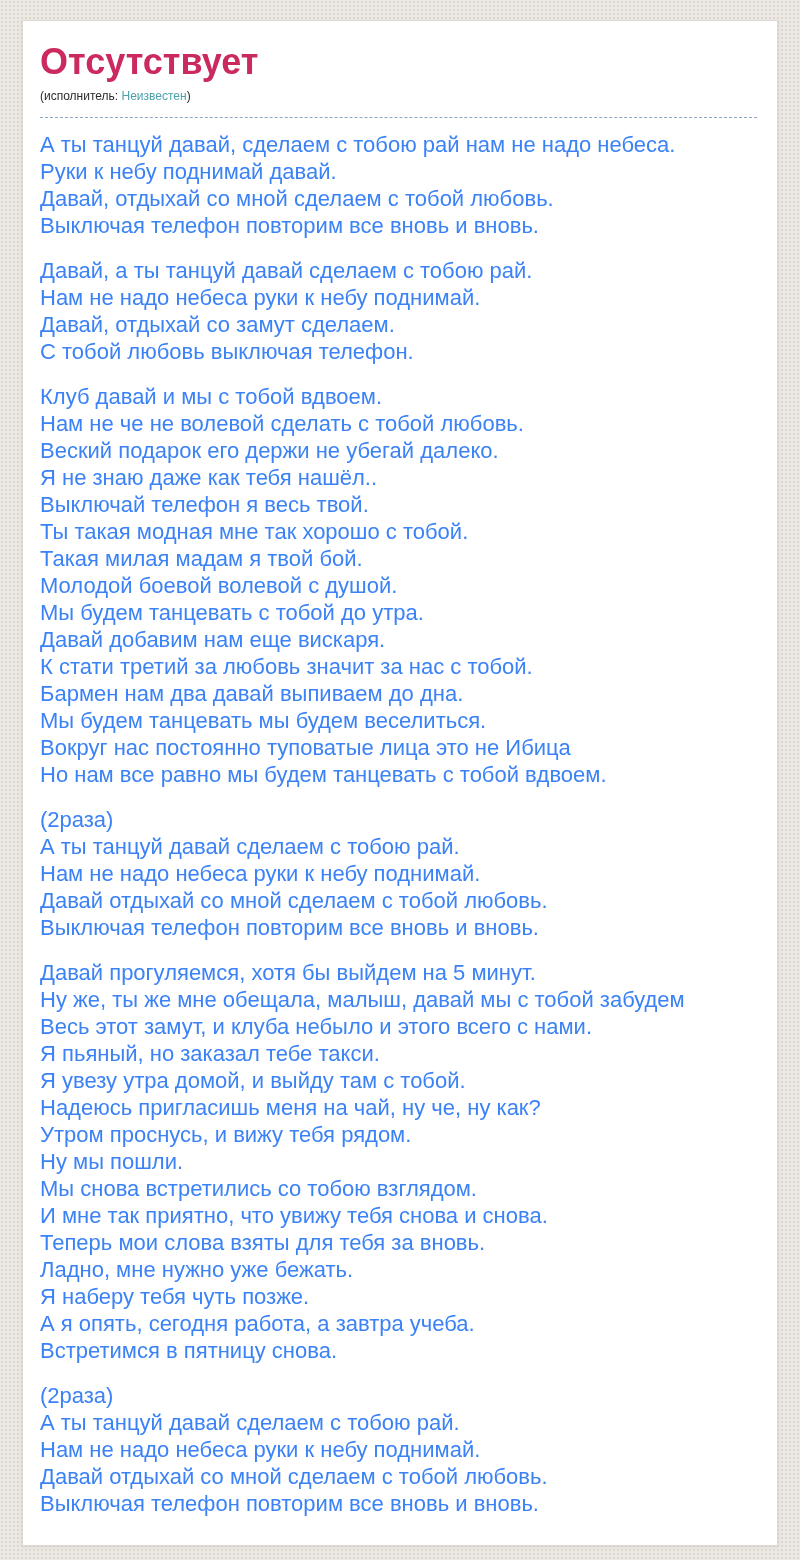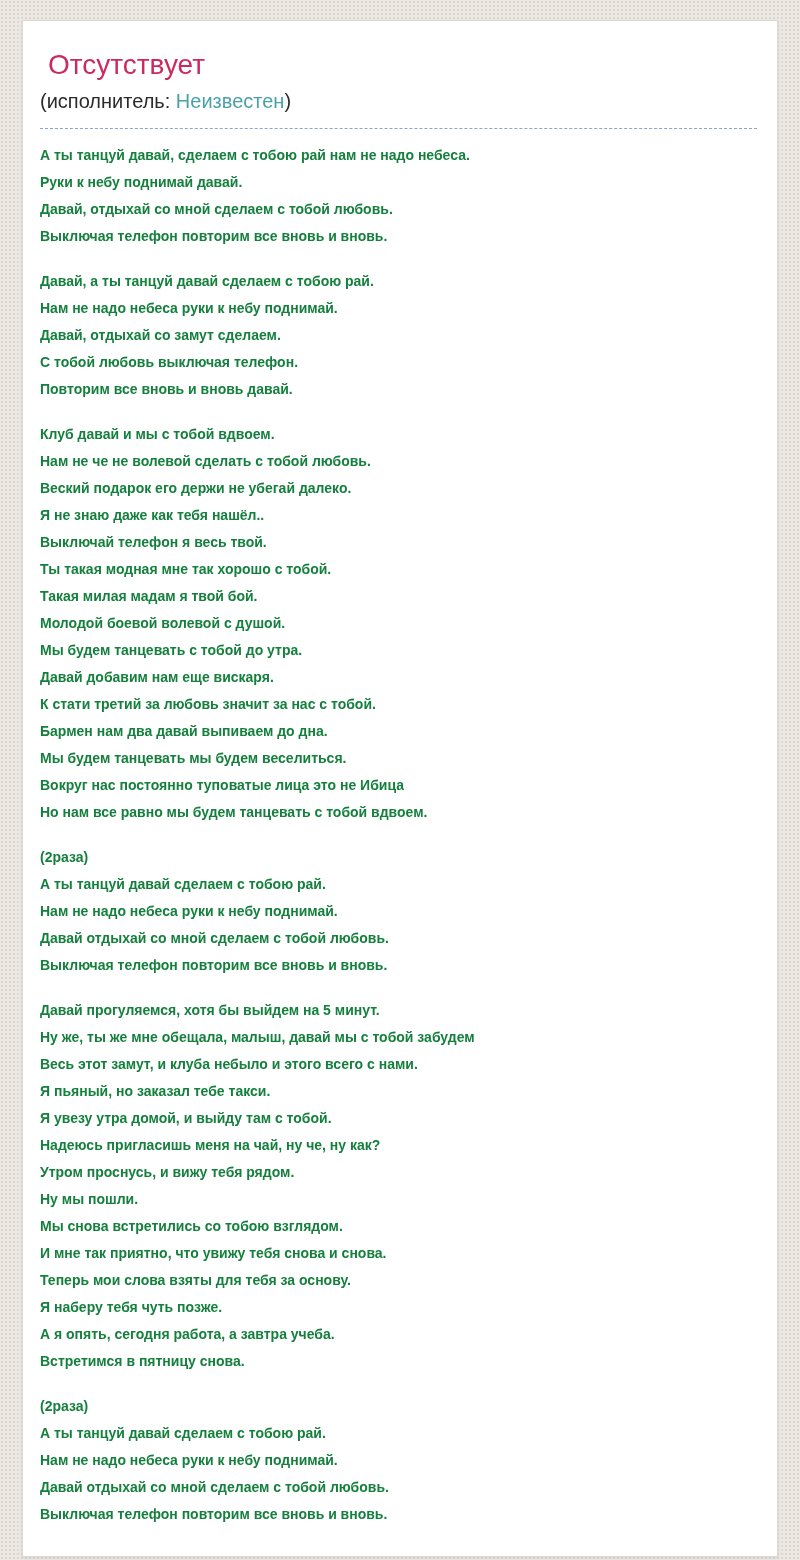--- a/index.html
+++ b/index.html
@@ -21,45 +21,45 @@
     box-sizing: border-box;
     width: 756px;
     min-height: 1518px;
     margin: 20px 22px 0 22px;
     background: #ffffff;
     border: 1px solid #ddd8d2;
     box-shadow: 0 1px 3px rgba(0,0,0,0.08);
     padding: 20px 20px 28px 17px;
   }
   .title {
-    margin: 8px;
-    font-size: 28px;
+    margin: 0;
+    font-size: 36px;
     line-height: 1.15;
-    font-weight: 400;
+    font-weight: 700;
     color: var(--title-color, #ca2a5e);
   }
   .subtitle {
     margin-top: 2px;
-    font-size: 20px;
+    font-size: 12px;
     line-height: 24px;
     color: #2b2b2b;
-    padding-bottom: 15px;
+    padding-bottom: 9px;
     border-bottom: 1px dashed var(--dash-color, #8ca6c6);
   }
   .artist-link {
     color: var(--link-color, #4ba1aa);
     text-decoration: none;
     cursor: pointer;
   }
   .lyrics {
     margin-top: 13px;
-    font-size: 14px;
-    font-weight: 700;
+    font-size: 22px;
+    font-weight: 400;
     line-height: 27px;
-    color: #15803d;
+    color: #3b82f6;
   }
   .stanza {
     margin: 0 0 18px 0;
   }
   .stanza:last-child {
     margin-bottom: 0;
   }
 </style>
 </head>
 <body>
@@ -74,21 +74,20 @@
         <div class="line">А ты танцуй давай, сделаем с тобою рай нам не надо небеса.</div>
         <div class="line">Руки к небу поднимай давай.</div>
         <div class="line">Давай, отдыхай со мной сделаем с тобой любовь.</div>
         <div class="line">Выключая телефон повторим все вновь и вновь.</div>
       </div>
       <div class="stanza">
         <div class="line">Давай, а ты танцуй давай сделаем с тобою рай.</div>
         <div class="line">Нам не надо небеса руки к небу поднимай.</div>
         <div class="line">Давай, отдыхай со замут сделаем.</div>
         <div class="line">С тобой любовь выключая телефон.</div>
-        <div class="line">Повторим все вновь и вновь давай.</div>
       </div>
       <div class="stanza">
         <div class="line">Клуб давай и мы с тобой вдвоем.</div>
         <div class="line">Нам не че не волевой сделать с тобой любовь.</div>
         <div class="line">Веский подарок его держи не убегай далеко.</div>
         <div class="line">Я не знаю даже как тебя нашёл..</div>
         <div class="line">Выключай телефон я весь твой.</div>
         <div class="line">Ты такая модная мне так хорошо с тобой.</div>
         <div class="line">Такая милая мадам я твой бой.</div>
         <div class="line">Молодой боевой волевой с душой.</div>
@@ -111,21 +110,22 @@
         <div class="line">Давай прогуляемся, хотя бы выйдем на 5 минут.</div>
         <div class="line">Ну же, ты же мне обещала, малыш, давай мы с тобой забудем</div>
         <div class="line">Весь этот замут, и клуба небыло и этого всего с нами.</div>
         <div class="line">Я пьяный, но заказал тебе такси.</div>
         <div class="line">Я увезу утра домой, и выйду там с тобой.</div>
         <div class="line">Надеюсь пригласишь меня на чай, ну че, ну как?</div>
         <div class="line">Утром проснусь, и вижу тебя рядом.</div>
         <div class="line">Ну мы пошли.</div>
         <div class="line">Мы снова встретились со тобою взглядом.</div>
         <div class="line">И мне так приятно, что увижу тебя снова и снова.</div>
-        <div class="line">Теперь мои слова взяты для тебя за основу.</div>
+        <div class="line">Теперь мои слова взяты для тебя за вновь.</div>
+        <div class="line">Ладно, мне нужно уже бежать.</div>
         <div class="line">Я наберу тебя чуть позже.</div>
         <div class="line">А я опять, сегодня работа, а завтра учеба.</div>
         <div class="line">Встретимся в пятницу снова.</div>
       </div>
       <div class="stanza">
         <div class="line">(2раза)</div>
         <div class="line">А ты танцуй давай сделаем с тобою рай.</div>
         <div class="line">Нам не надо небеса руки к небу поднимай.</div>
         <div class="line">Давай отдыхай со мной сделаем с тобой любовь.</div>
         <div class="line">Выключая телефон повторим все вновь и вновь.</div>

